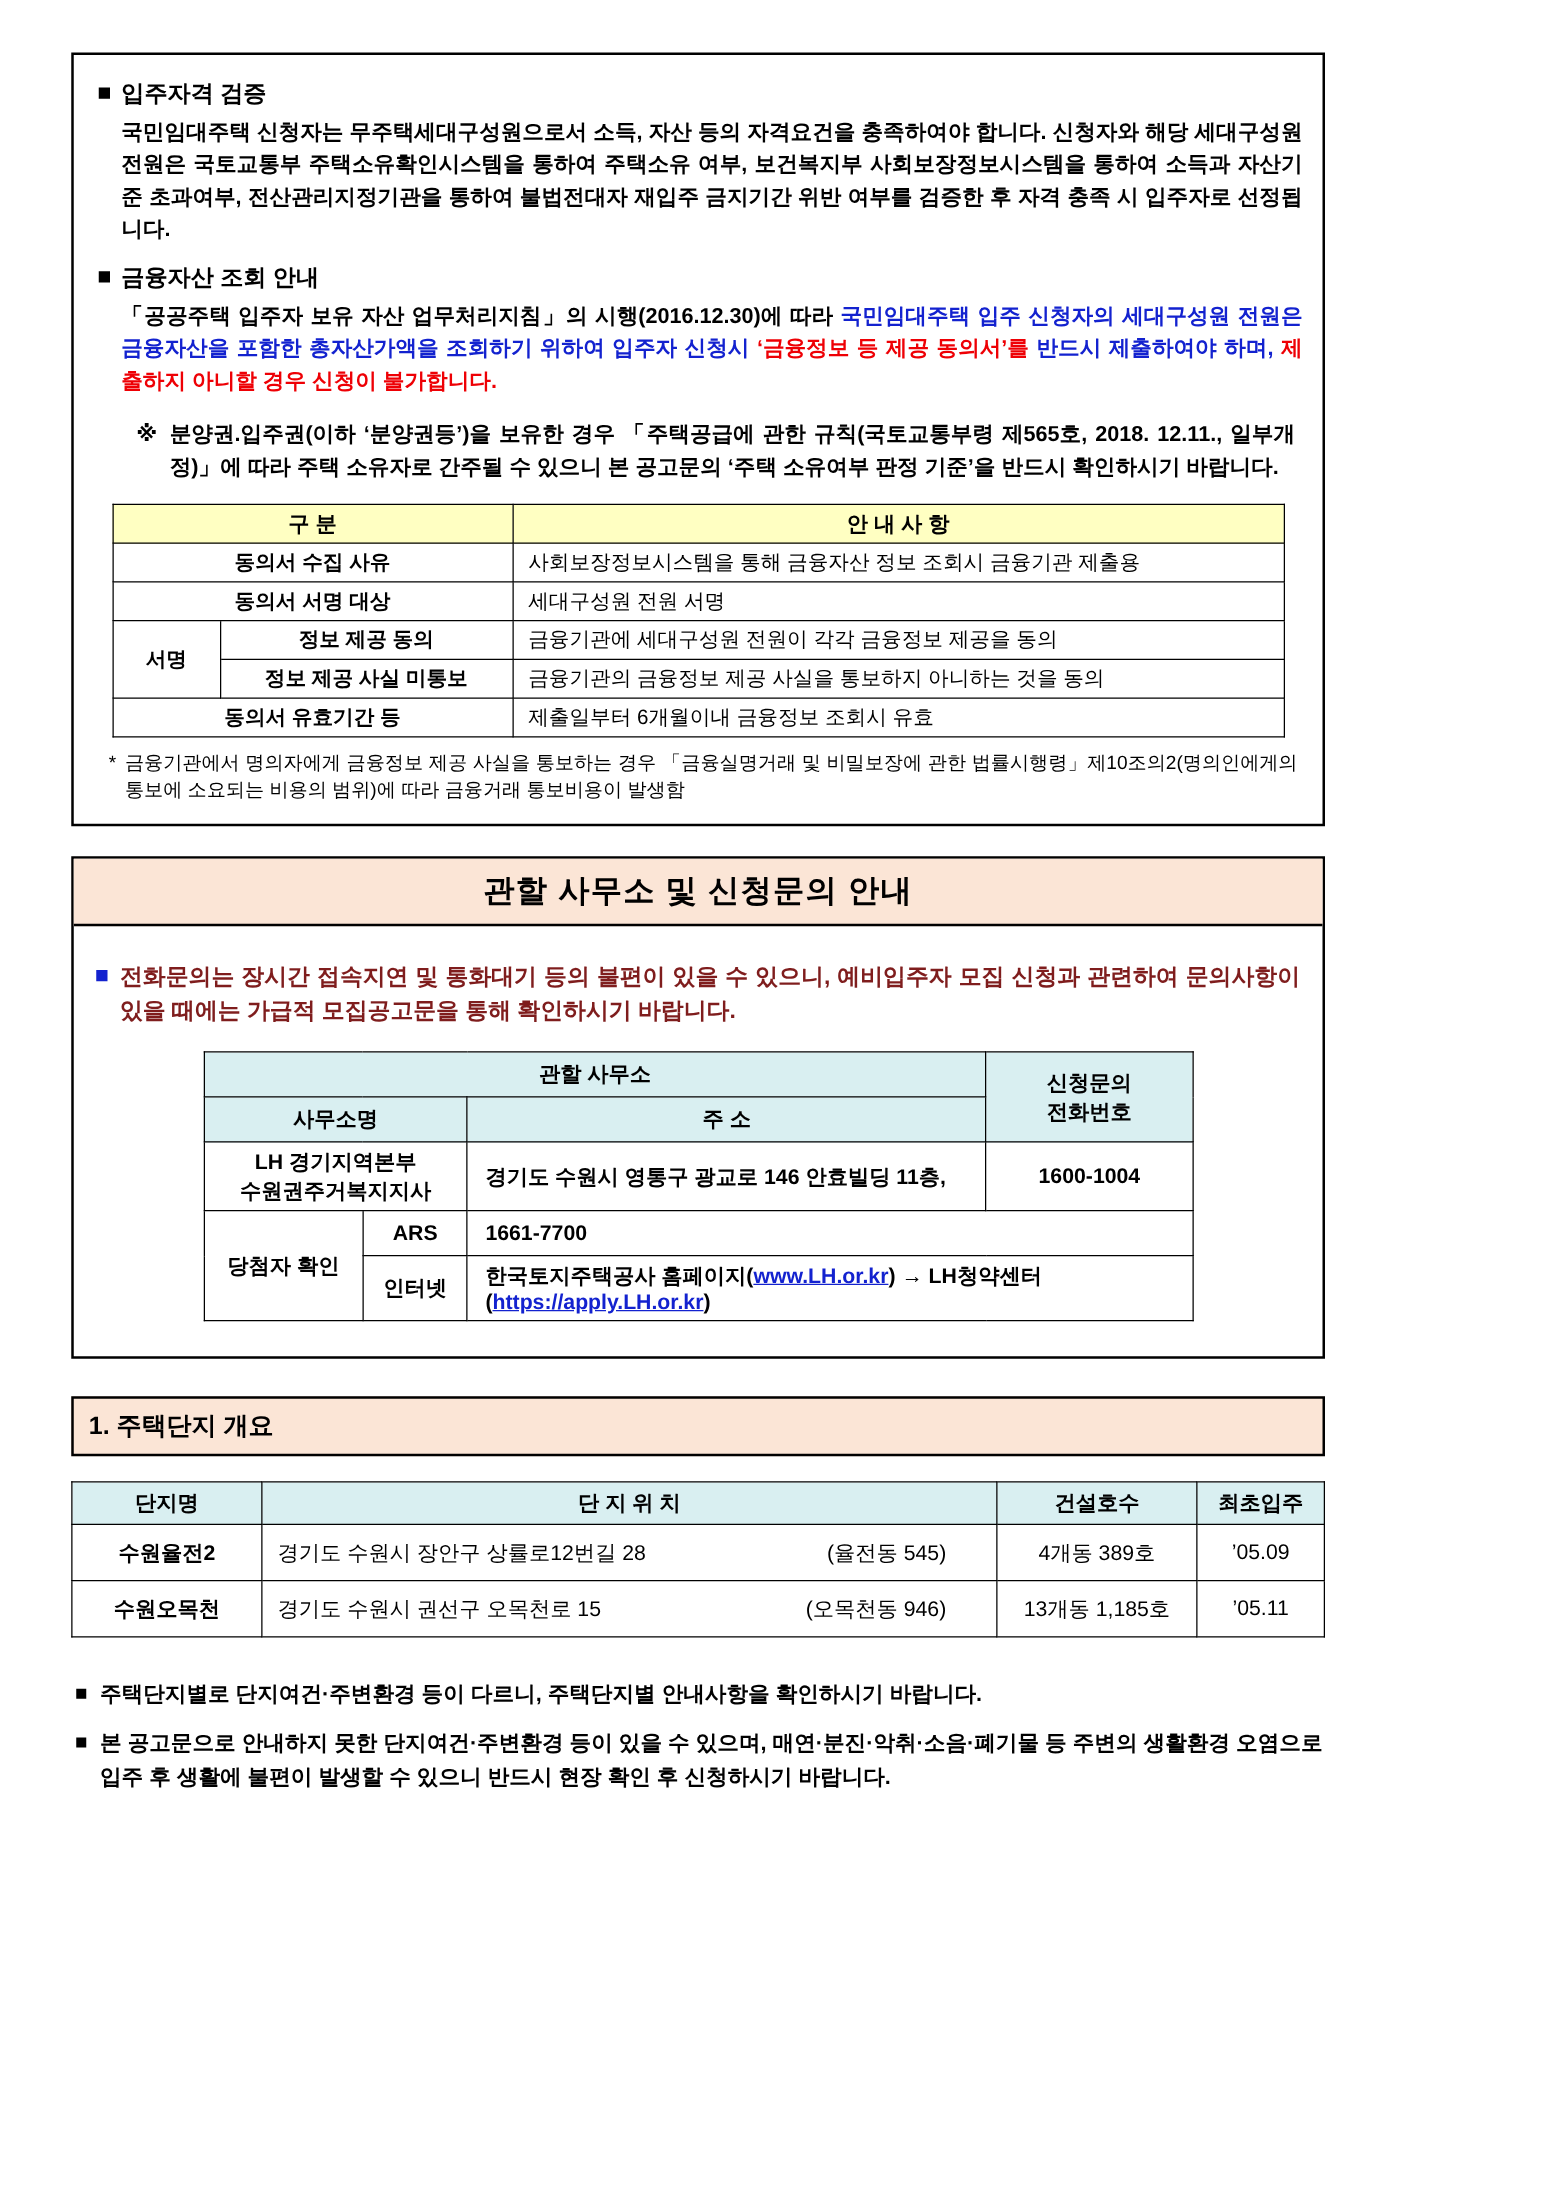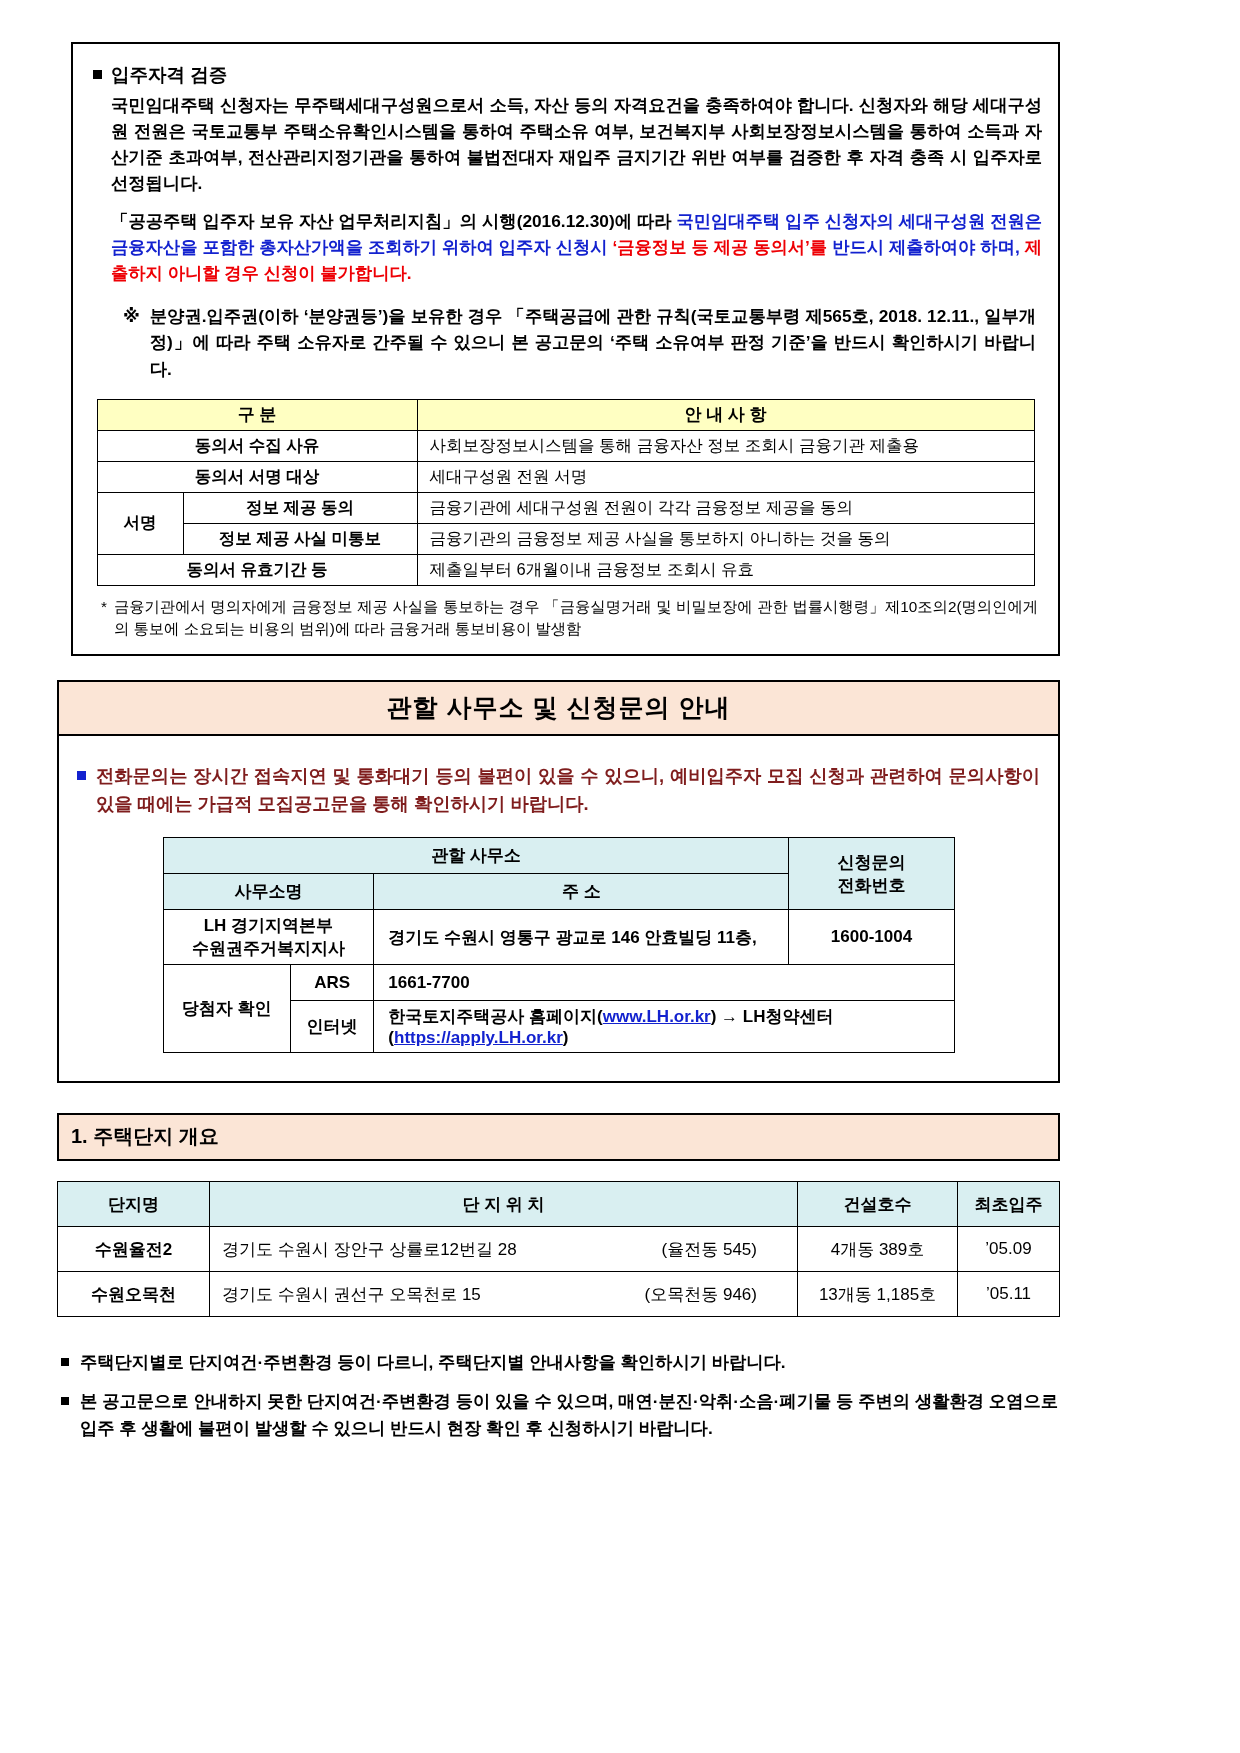--- a/index.html
+++ b/index.html
@@ -8,21 +8,21 @@
     width:1240px; min-height:1753px;
     font-family:"Liberation Sans","DejaVu Sans",sans-serif;
     color:#000; font-weight:600;
   }
   .page { width:1003px; margin-left:57px; padding-top:42px; }
 
   .t-blue { color:#1322cf; }
   .t-red  { color:#ee0005; }
 
   
-  .top-box { border:2px solid #000; padding:16px 14px 12px;margin-left:14px; }
+  .top-box { border:2px solid #000; padding:16px 14px 12px; }
   .h-row { display:flex; align-items:center; gap:9px; margin:2px 0 6px 6px; }
   .h-text { font-size:18.5px; font-weight:700; }
   .sq { width:9px; height:9px; background:#000; flex:none; }
   .para { margin:0 2px 12px 24px; font-size:17.3px; line-height:1.5; text-align:justify; }
 
   .note-row { display:flex; gap:10px; margin:16px 8px 16px 36px;
               font-weight:700; font-size:17.3px; line-height:1.55; text-align:justify; }
 
   table { border-collapse:collapse; }
   .consent-table { width:938px; margin:6px auto 10px; font-size:16.5px; }
@@ -49,21 +49,21 @@
   .office-table .left { text-align:left; padding-left:14px; }
   .pre { white-space:pre-line; }
   a.doc-link { color:#1322cf; text-decoration:underline; cursor:pointer; font-weight:600; }
 
   
   .section-bar { margin-top:30px; background:#fbe5d6; border:2px solid #000;
                  font-size:20px; font-weight:700; padding:8px 0 9px 12px; }
 
   .complex-table { width:100%; margin-top:20px; font-size:17px; }
   .complex-table td { border:1.4px solid #000; text-align:center; height:45px; }
-  .complex-table .hdr { background:#d9eff1; font-weight:700; height:45px; }
+  .complex-table .hdr { background:#d9eff1; font-weight:700; height:34px; }
   .loc { display:flex; justify-content:space-between; align-items:flex-start; padding:0 40px 0 12px; }
   .loc .addr-text { text-align:left; font-weight:500; }
   .loc .lot-text { font-weight:500; }
   .cell-plain { font-weight:500; }
 
   
   .bullets { margin-top:32px; }
   .bullet-row { display:flex; gap:11px; margin:0 2px 12px 4px;
                 font-size:17.3px; line-height:1.55; text-align:justify; }
   .bullet-row .sq { width:8px; height:8px; margin-top:9px; }
@@ -75,20 +75,24 @@
 <div class="page">
 
   <div class="top-box">
 
     <div class="h-row">
       <span class="sq"></span>
       <span class="h-text">입주자격 검증</span>
     </div>
     <p class="para">국민임대주택 신청자는 무주택세대구성원으로서 소득, 자산 등의 자격요건을 충족하여야 합니다. 신청자와 해당 세대구성원 전원은 국토교통부 주택소유확인시스템을 통하여 주택소유 여부, 보건복지부 사회보장정보시스템을 통하여 소득과 자산기준 초과여부, 전산관리지정기관을 통하여 불법전대자 재입주 금지기간 위반 여부를 검증한 후 자격 충족 시 입주자로 선정됩니다.</p>
 
+    <div class="h-row">
+      <span class="sq"></span>
+      <span class="h-text">금융자산 조회 안내</span>
+    </div>
     <p class="para"><span>「공공주택 입주자 보유 자산 업무처리지침」의 시행(2016.12.30)에 따라 </span><span class="t-blue">국민임대주택 입주 신청자의 세대구성원 전원은 금융자산을 포함한 총자산가액을 조회하기 위하여 입주자 신청시 </span><span class="t-red">‘금융정보 등 제공 동의서’를</span><span class="t-blue"> 반드시 제출하여야 하며, </span><span class="t-red">제출하지 아니할 경우 신청이 불가합니다.</span></p>
 
     <div class="note-row">
       <span>※</span>
       <span>분양권.입주권(이하 ‘분양권등’)을 보유한 경우 「주택공급에 관한 규칙(국토교통부령 제565호, 2018. 12.11., 일부개정)」에 따라 주택 소유자로 간주될 수 있으니 본 공고문의 ‘주택 소유여부 판정 기준’을 반드시 확인하시기 바랍니다.</span>
     </div>
 
     <table class="consent-table">
       <colgroup>
           <col style="width:86px">

